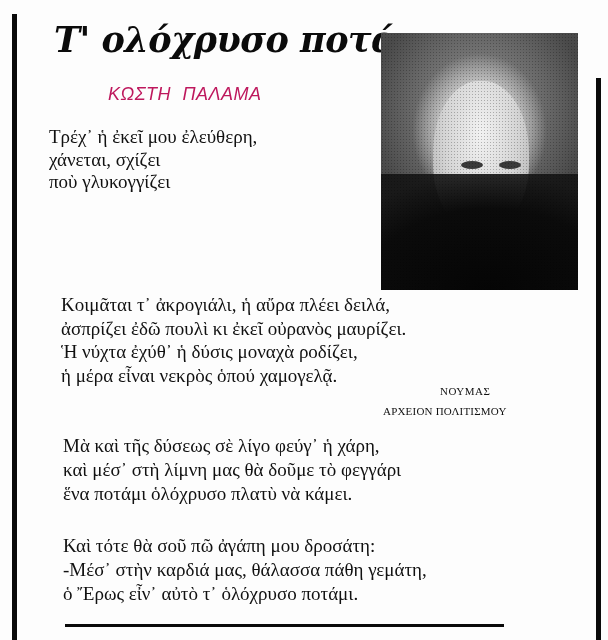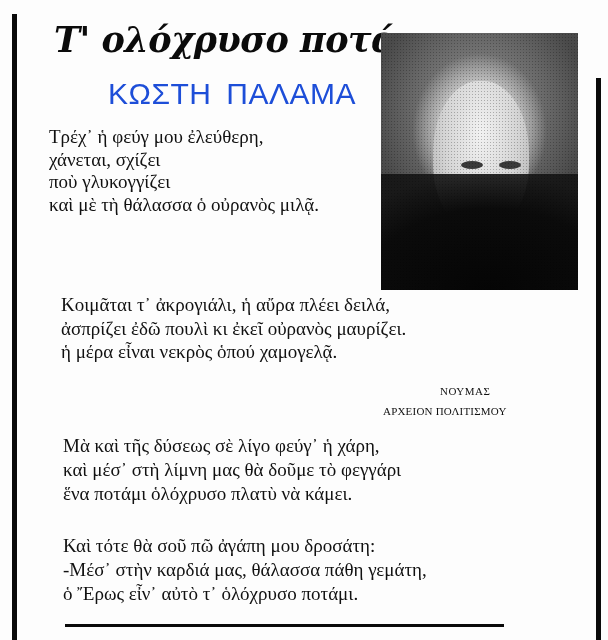--- a/index.html
+++ b/index.html
@@ -50,26 +50,27 @@
       line-height: 48px;
       letter-spacing: -0.5px;
       white-space: nowrap;
       color: #0b0b0b;
     }
     .author {
       position: absolute;
       left: 108px;
       top: 82px;
       font-family: "Liberation Sans", "DejaVu Sans", sans-serif;
-      font-size: 30px;
+      font-size: 18px;
       line-height: 24px;
       letter-spacing: 0.5px;
       word-spacing: 6px;
       white-space: nowrap;
-      color: #1d4ed8;
+      color: #be185d;
+      font-style: italic;
     }
     .photo {
       position: absolute;
       left: 381px;
       top: 33px;
       width: 197px;
       height: 257px;
       overflow: hidden;
       background:
         radial-gradient(ellipse 34% 30% at 50% 38%, #f4f4f4 0%, #dcdcdc 45%, rgba(160,160,160,0) 100%),
@@ -167,29 +168,29 @@
   <div class="photo">
     <div class="face"></div>
     <div class="eye l"></div>
     <div class="eye r"></div>
     <div class="mustache"></div>
     <div class="shoulders"></div>
     <div class="halftone"></div>
   </div>
 
   <p class="stanza s1">
-    <span class="line">Τρέχ᾽ ἡ φεύγ μου ἐλεύθερη,</span>
+    <span class="line">Τρέχ᾽ ἡ ἐκεῖ μου ἐλεύθερη,</span>
     <span class="line">χάνεται, σχίζει</span>
     <span class="line">ποὺ γλυκογγίζει</span>
-    <span class="line">καὶ μὲ τὴ θάλασσα ὁ οὐρανὸς μιλᾷ.</span>
   </p>
 
   <p class="stanza s2">
     <span class="line">Κοιμᾶται τ᾽ ἀκρογιάλι, ἡ αὔρα πλέει δειλά,</span>
     <span class="line">ἀσπρίζει ἐδῶ πουλὶ κι ἐκεῖ οὐρανὸς μαυρίζει.</span>
+    <span class="line">Ἡ νύχτα ἐχύθ᾽ ἡ δύσις μοναχὰ ροδίζει,</span>
     <span class="line">ἡ μέρα εἶναι νεκρὸς ὁπού χαμογελᾷ.</span>
   </p>
 
   <div class="credit credit-source">ΝΟΥΜΑΣ</div>
   <div class="credit credit-archive">ΑΡΧΕΙΟΝ ΠΟΛΙΤΙΣΜΟΥ</div>
 
   <p class="stanza s3">
     <span class="line">Μὰ καὶ τῆς δύσεως σὲ λίγο φεύγ᾽ ἡ χάρη,</span>
     <span class="line">καὶ μέσ᾽ στὴ λίμνη μας θὰ δοῦμε τὸ φεγγάρι</span>
     <span class="line">ἕνα ποτάμι ὁλόχρυσο πλατὺ νὰ κάμει.</span>

